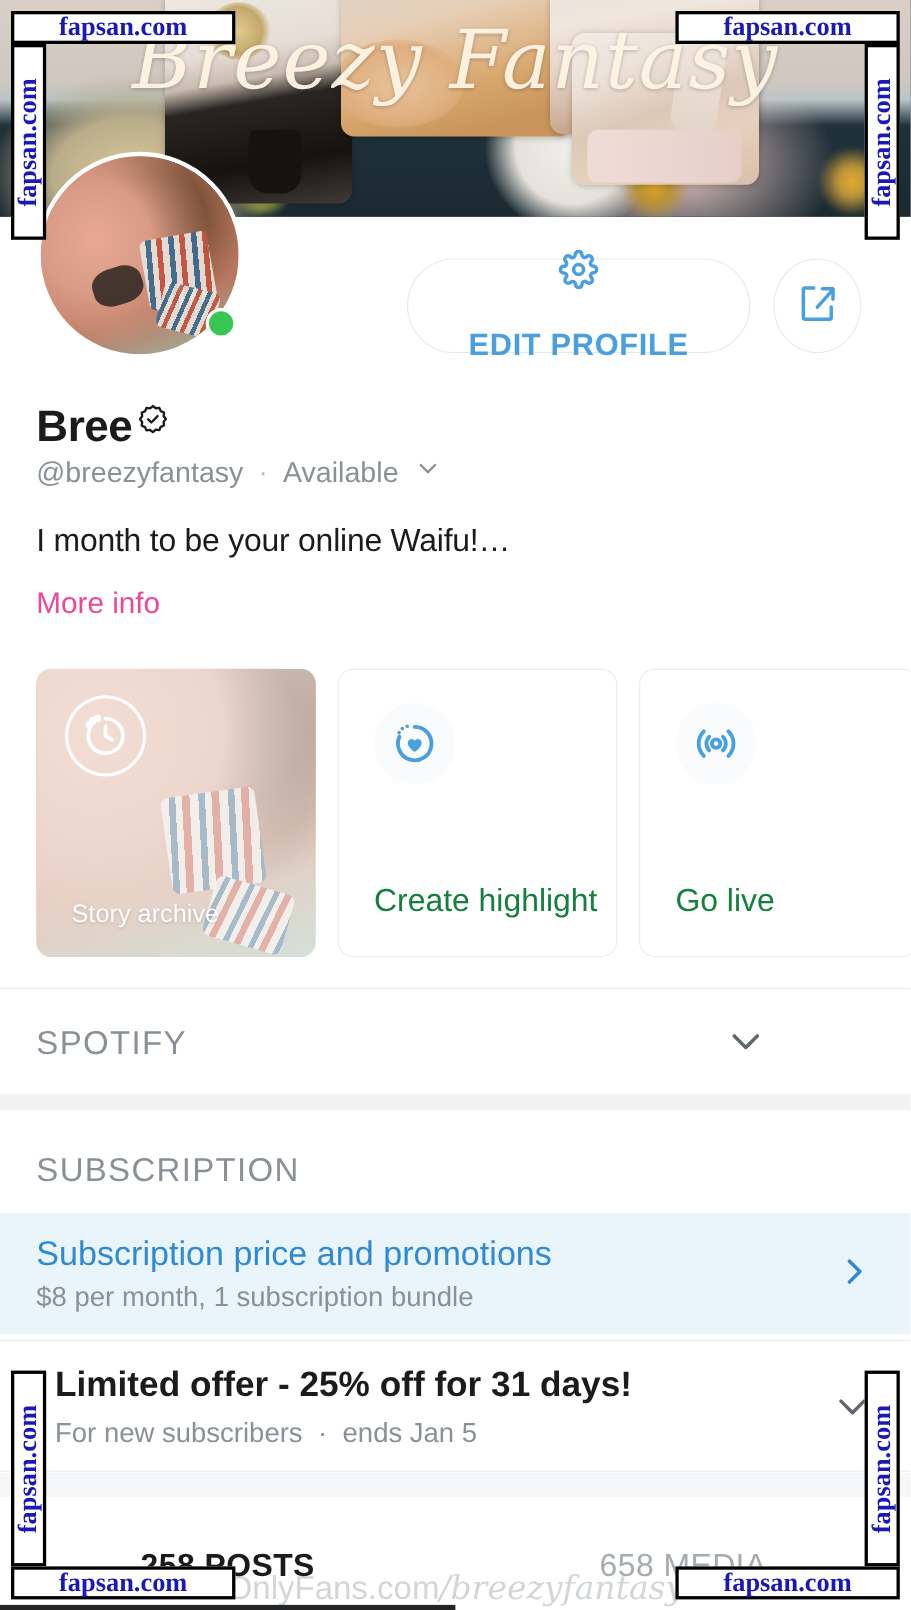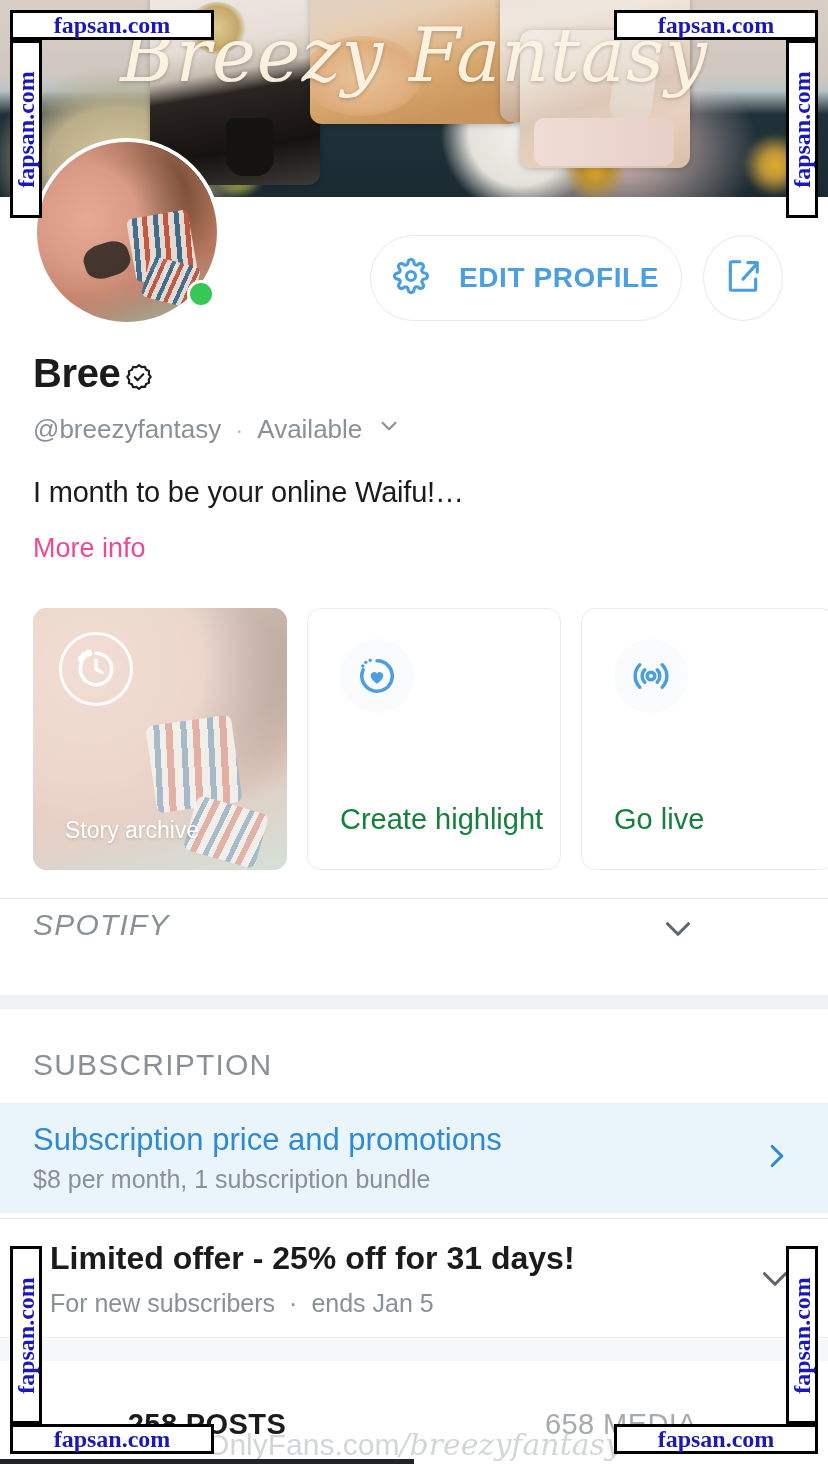--- a/index.html
+++ b/index.html
@@ -133,38 +133,39 @@
     display: flex; align-items: center; gap: 21px;
     z-index: 5;
   }
   .btn-edit {
     display: flex; align-items: center; justify-content: center; gap: 30px;
     width: 312px; height: 86px;
     border: 1px solid #e6e9ec;
     border-radius: 43px;
     background: #ffffff;
     cursor: pointer;
+    flex-direction: column;
   }
   .btn-edit .label {
     font-size: 28px; font-weight: 700; letter-spacing: .6px;
     color: #4a9fe0;
   }
   .btn-share {
     width: 80px; height: 86px;
     border: 1px solid #e6e9ec;
     border-radius: 50%;
     background: #ffffff;
     display: flex; align-items: center; justify-content: center;
     cursor: pointer;
   }
 
   
   .name-row {
-    position: absolute; left: 33px; top: 351px;
-    display: flex; align-items: flex-end; gap: 4px;
+    position: absolute; left: 33px; top: 366px;
+    display: flex; align-items: flex-start; gap: 4px;
   }
   .name-row .dispname {
     font-size: 40px; font-weight: 700; color: #1b1b1b; letter-spacing: -.4px;
   }
   .handle-row {
     position: absolute; left: 33px; top: 413px;
     display: flex; align-items: center; gap: 14px;
     font-size: 26px; color: #8a9097;
   }
   .handle-row .dot-sep { color: #b4b9be; font-size: 24px; }
@@ -245,24 +246,23 @@
   
   .band {
     position: absolute; left: 0; width: 828px;
     background: #f4f5f7;
     height: 12px;
   }
   .hairline { position:absolute; left:0; width:828px; height:1px; background:#e8eaed; }
 
   .section-row {
     position: absolute; left: 0; width: 732px;
-    display: flex; justify-content: space-between;
+    display: flex; align-items: center; justify-content: space-between;
     padding: 0 33px;
     cursor: pointer;
-    font-style: italic;
   }
   .section-title {
     font-size: 30px; letter-spacing: 1.2px; color: #8a9097; font-weight: 400;
   }
   .sub-header {
     position: absolute; left: 33px;
     font-size: 30px; letter-spacing: 1.2px; color: #8a9097;
   }
 
   .sub-row {

